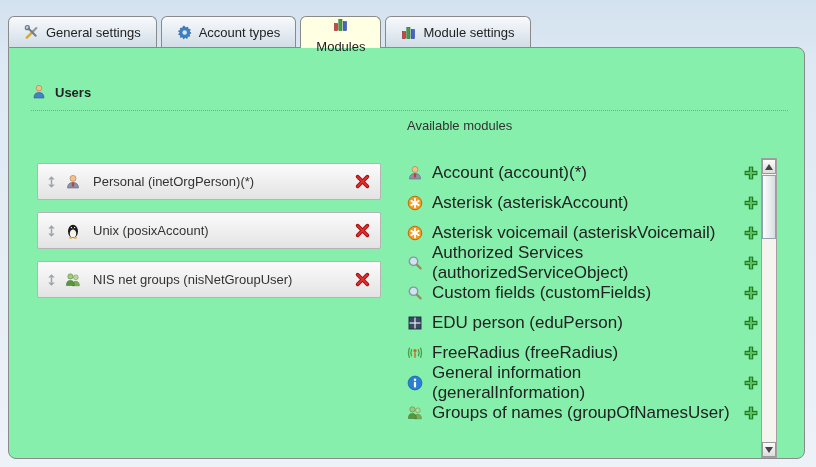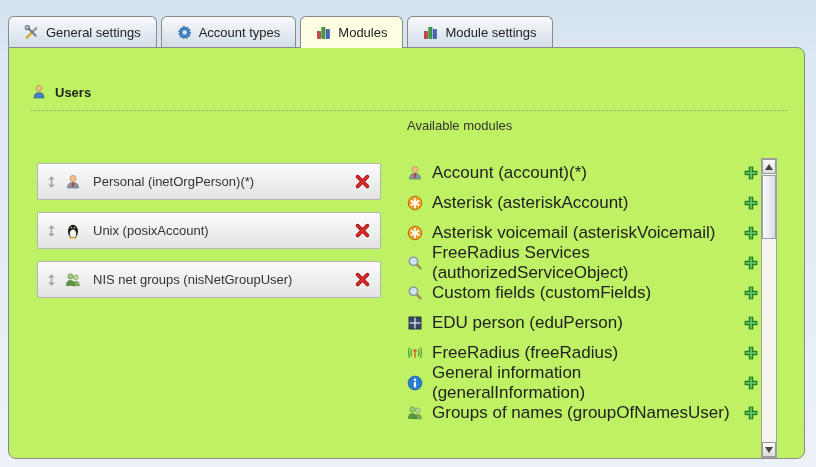--- a/index.html
+++ b/index.html
@@ -13,26 +13,26 @@
   .icon { display:inline-flex; align-items:center; justify-content:center; line-height:0; }
 
   
   .tabs { position:absolute; left:8px; top:16px; display:flex; gap:4px; align-items:flex-end; z-index:3; }
   .tab {
     height:31px; display:flex; align-items:center; gap:7px; padding:0 15px;
     border:1px solid #8a8a8a; border-bottom:none; border-radius:6px 6px 0 0;
     background:linear-gradient(#f8fafc,#e3eaf1 55%,#d2dde6);
     color:#222; font-size:13px; cursor:pointer; white-space:nowrap;text-align:right;
   }
-  .tab.active { background:#ffffe3; height:32px; margin-bottom:-1px; }
+  .tab.active { background:#ffffe3; height:32px; margin-bottom:-1px;flex-direction:column; }
 
   
   .panel {
     position:absolute; left:8px; top:47px; width:797px; height:412px;
-    background:#bef264; border:1px solid #8a8a8a; border-radius:0 8px 8px 8px; z-index:1;
+    background:#86efac; border:1px solid #8a8a8a; border-radius:0 8px 8px 8px; z-index:1;
   }
   .heading-row {
     position:absolute; left:22px; right:16px; top:36px;
     display:flex; align-items:center; gap:8px;
     font-weight:bold; font-size:13px; color:#222;
     padding-bottom:10px; border-bottom:1px dotted #9a9a85;
   }
   .col-label { position:absolute; top:70px; font-size:13px; color:#333; }
   .col-label.sel { left:20px; }
   .col-label.avail { left:398px; }
@@ -318,21 +318,21 @@
     </button>
   </div>
 
   <div class="avail-item">
     <span class="mod-icon icon">
           <svg width="16" height="16" viewBox="0 0 16 16">
             <circle cx="6.5" cy="6.3" r="4.2" fill="#cfe4f2" stroke="#8a96a0" stroke-width="1.4"></circle>
             <line x1="9.8" y1="9.6" x2="13.6" y2="13.4" stroke="#9a8a62" stroke-width="2.2" stroke-linecap="round"></line>
           </svg>
         </span>
-    <span class="avail-label">FreeRadius Services (authorizedServiceObject)</span>
+    <span class="avail-label">Authorized Services (authorizedServiceObject)</span>
     <button class="add-btn">
       <span class="icon">
             <svg width="16" height="16" viewBox="0 0 16 16">
               <g stroke="#1f7a24" stroke-width="4.4">
                 <line x1="8" y1="1.6" x2="8" y2="14.4"></line>
                 <line x1="1.6" y1="8" x2="14.4" y2="8"></line>
               </g>
               <g stroke="#5cc060" stroke-width="2">
                 <line x1="8" y1="2.6" x2="8" y2="13.4"></line>
                 <line x1="2.6" y1="8" x2="13.4" y2="8"></line>

